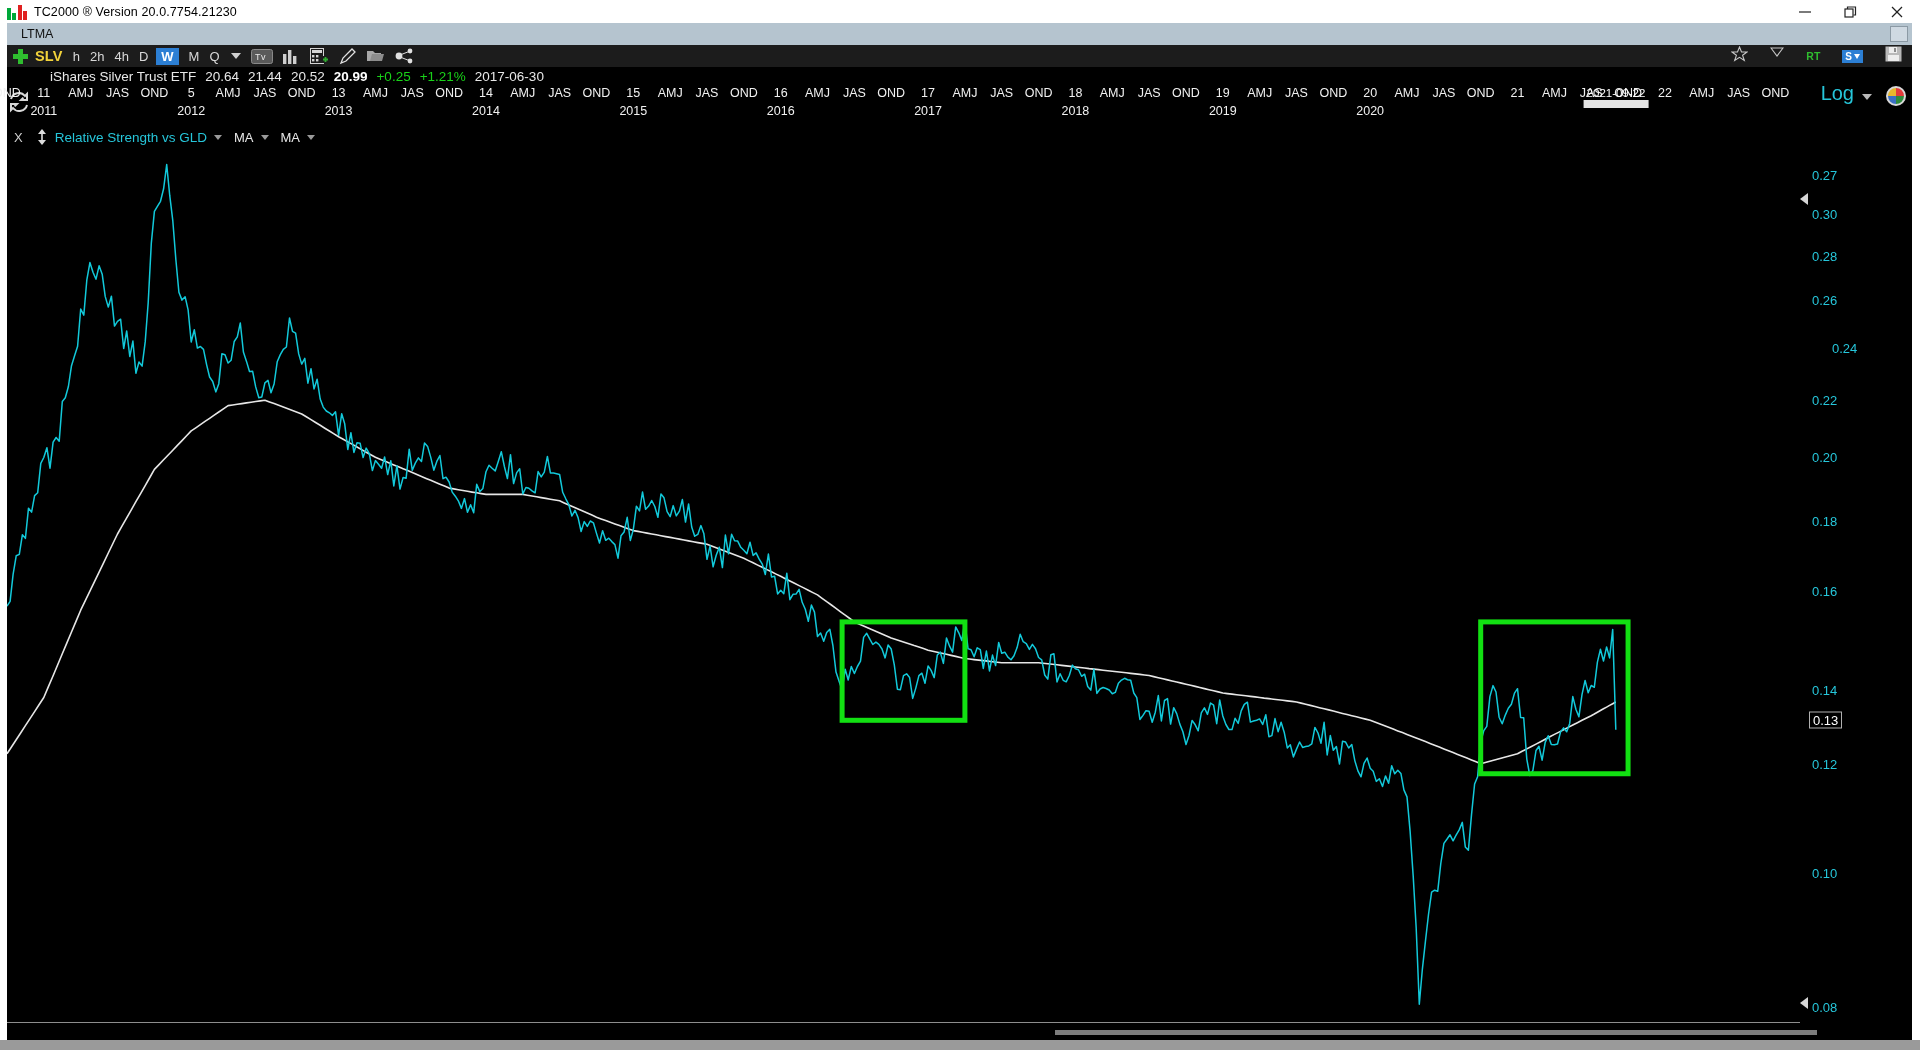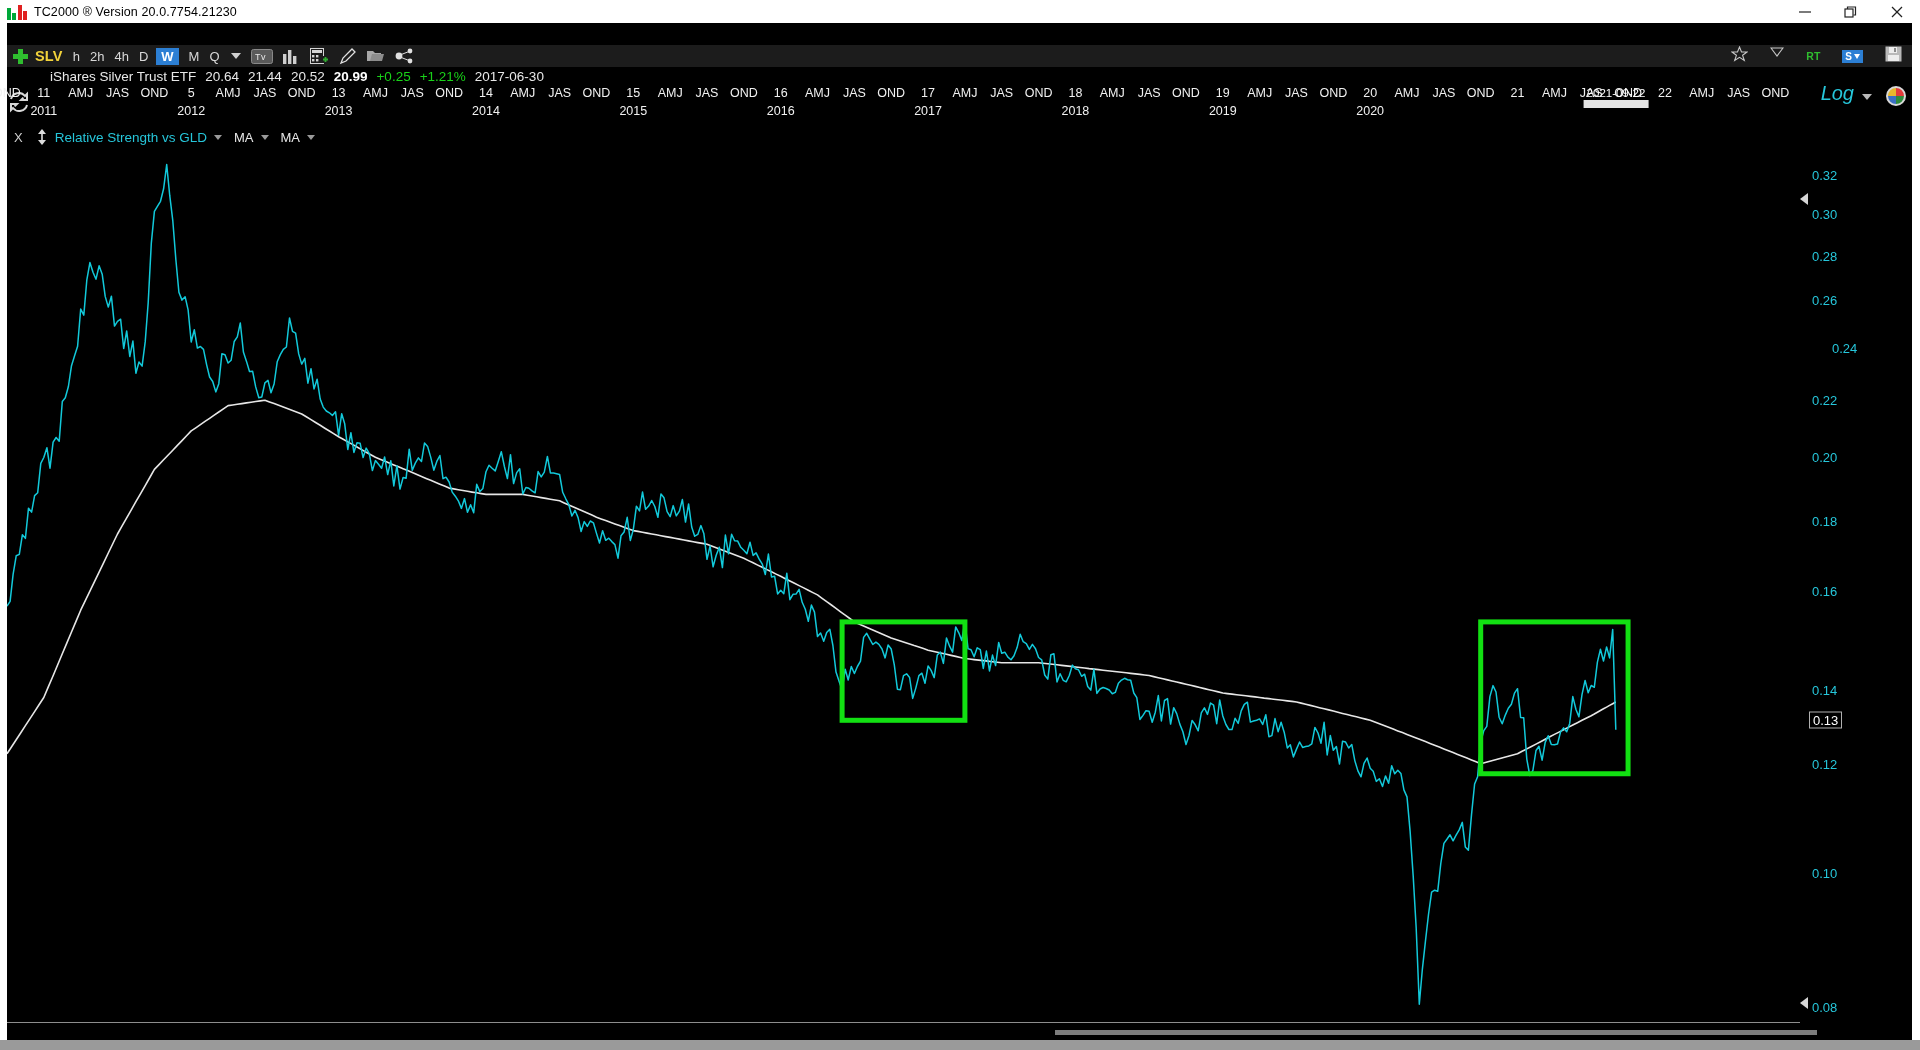--- a/index.html
+++ b/index.html
@@ -66,21 +66,21 @@
             display:flex; align-items:center; }
 
   
   .xaxis { position:absolute; left:7px; top:86px; width:1905px; height:40px; background:#000; }
   .xlab { position:absolute; color:#f0f0f0; font-size:12.5px; text-align:center; transform:translateX(-50%); }
   .xyear { position:absolute; color:#f0f0f0; font-size:12.5px; text-align:center; transform:translateX(-50%); top:18px; }
   .xhl { position:absolute; top:0px; transform:translateX(-50%); color:#ffffff; font-size:11.5px;
          border-bottom:8px solid #e5e5e5; padding:1px 3px 1px; }
   .syncicon { position:absolute; left:0px; top:4px; width:24px; height:24px; }
   .logsel { position:absolute; right:40px; top:-4px; display:flex; align-items:center; }
-  .logtxt { color:#26c6da; font-size:20px;font-style:italic; }
+  .logtxt { color:#26c6da; font-size:20px; }
   .logcaret { width:0;height:0;border-left:5px solid transparent;border-right:5px solid transparent;
               border-top:6px solid #b9b9b9; margin-left:8px; margin-top:6px;}
   .globe { position:absolute; right:6px; top:0px; width:20px; height:20px; border-radius:50%;
            background:conic-gradient(#e23b3b 0 25%, #2e8b3d 0 50%, #3a6fc4 0 75%, #e8b82c 0 100%);
            border:2px solid #d8d8d8; }
 
   
   .indbar { position:absolute; left:7px; top:126px; width:1905px; height:22px;
             background:#000; display:flex; align-items:center; }
   .indx { color:#cfcfcf; font-size:13px; margin-left:7px; }
@@ -138,20 +138,24 @@
           <line x1="2" y1="2" x2="12" y2="12" stroke="#222" stroke-width="1.2"></line>
           <line x1="12" y1="2" x2="2" y2="12" stroke="#222" stroke-width="1.2"></line>
         </svg>
       </div>
     </div>
   </div>
 
   <div class="whiteborder-l"></div>
   <div class="whiteborder-r"></div>
 
+  <div class="tabstrip">
+    <div class="tab">LTMA</div>
+    <div class="tabstrip-right"></div>
+  </div>
 
   <div class="symbar">
     <div class="plusicon"></div>
     <div class="symname">SLV</div>
 
     <div class="tf">h</div>
     <div class="tf">2h</div>
     <div class="tf">4h</div>
     <div class="tf">D</div>
     <div class="tf active">W</div>
@@ -353,21 +357,21 @@
           <path d="M0.0 605.8 L4.6 598.7 L9.2 591.7 L13.8 584.7 L18.4 577.6 L23.0 570.6 L27.6 563.6 L32.2 556.5 L36.8 549.5 L41.4 538.6 L46.1 527.7 L50.7 516.7 L55.3 505.8 L59.9 494.9 L64.5 484.0 L69.1 473.1 L73.7 462.2 L78.3 452.7 L82.9 443.1 L87.5 433.6 L92.1 424.1 L96.7 414.6 L101.3 405.0 L105.9 395.5 L110.5 386.0 L115.1 377.9 L119.7 369.9 L124.3 361.8 L128.9 353.7 L133.6 345.6 L138.2 337.6 L142.8 329.5 L147.4 321.4 L152.0 316.6 L156.6 311.8 L161.2 307.0 L165.8 302.2 L170.4 297.4 L175.0 292.6 L179.6 287.7 L184.2 282.9 L188.8 279.8 L193.4 276.6 L198.0 273.4 L202.6 270.3 L207.2 267.1 L211.8 264.0 L216.4 260.8 L221.1 257.6 L225.7 257.0 L230.3 256.3 L234.9 255.6 L239.5 254.9 L244.1 254.2 L248.7 253.5 L253.3 252.9 L257.9 252.2 L262.5 253.9 L267.1 255.6 L271.7 257.3 L276.3 259.1 L280.9 260.8 L285.5 262.5 L290.1 264.2 L294.7 266.0 L299.3 268.8 L304.0 271.6 L308.6 274.5 L313.2 277.3 L317.8 280.2 L322.4 283.0 L327.0 285.9 L331.6 288.7 L336.2 291.3 L340.8 293.9 L345.4 296.4 L350.0 299.0 L354.6 301.6 L359.2 304.2 L363.8 306.7 L368.4 309.3 L373.0 311.2 L377.6 313.1 L382.2 315.0 L386.8 316.9 L391.5 318.8 L396.1 320.7 L400.7 322.6 L405.3 324.5 L409.9 326.5 L414.5 328.4 L419.1 330.4 L423.7 332.3 L428.3 334.2 L432.9 336.2 L437.5 338.1 L442.1 340.1 L446.7 340.9 L451.3 341.7 L455.9 342.5 L460.5 343.3 L465.1 344.1 L469.7 344.8 L474.3 345.6 L479.0 346.4 L483.6 346.4 L488.2 346.4 L492.8 346.4 L497.4 346.4 L502.0 346.4 L506.6 346.4 L511.2 346.4 L515.8 346.4 L520.4 347.2 L525.0 348.0 L529.6 348.8 L534.2 349.6 L538.8 350.4 L543.4 351.2 L548.0 352.0 L552.6 352.8 L557.2 354.9 L561.8 356.9 L566.5 359.0 L571.1 361.0 L575.7 363.1 L580.3 365.1 L584.9 367.1 L589.5 369.2 L594.1 370.9 L598.7 372.5 L603.3 374.2 L607.9 375.9 L612.5 377.6 L617.1 379.2 L621.7 380.9 L626.3 382.6 L630.9 383.4 L635.5 384.3 L640.1 385.1 L644.7 386.0 L649.3 386.8 L654.0 387.7 L658.6 388.6 L663.2 389.4 L667.8 390.3 L672.4 391.1 L677.0 392.0 L681.6 392.9 L686.2 393.7 L690.8 394.6 L695.4 395.4 L700.0 396.3 L704.6 398.1 L709.2 399.8 L713.8 401.6 L718.4 403.3 L723.0 405.1 L727.6 406.8 L732.2 408.6 L736.8 410.3 L741.5 412.6 L746.1 414.8 L750.7 417.1 L755.3 419.3 L759.9 421.6 L764.5 423.8 L769.1 426.1 L773.7 428.3 L778.3 430.7 L782.9 433.0 L787.5 435.3 L792.1 437.6 L796.7 439.9 L801.3 442.3 L805.9 444.6 L810.5 446.9 L815.1 450.3 L819.7 453.7 L824.4 457.0 L829.0 460.4 L833.6 463.8 L838.2 467.2 L842.8 470.5 L847.4 473.9 L852.0 475.9 L856.6 477.9 L861.2 479.9 L865.8 481.9 L870.4 483.9 L875.0 485.9 L879.6 487.9 L884.2 489.9 L888.8 491.4 L893.4 493.0 L898.0 494.5 L902.6 496.0 L907.2 497.6 L911.9 499.1 L916.5 500.6 L921.1 502.2 L925.7 503.2 L930.3 504.3 L934.9 505.3 L939.5 506.3 L944.1 507.4 L948.7 508.4 L953.3 509.5 L957.9 510.5 L962.5 511.0 L967.1 511.6 L971.7 512.1 L976.3 512.6 L980.9 513.1 L985.5 513.7 L990.1 514.2 L994.7 514.7 L999.4 514.7 L1004.0 514.7 L1008.6 514.7 L1013.2 514.7 L1017.8 514.7 L1022.4 514.7 L1027.0 514.7 L1031.6 514.7 L1036.2 515.2 L1040.8 515.8 L1045.4 516.3 L1050.0 516.8 L1054.6 517.4 L1059.2 517.9 L1063.8 518.4 L1068.4 519.0 L1073.0 519.5 L1077.6 520.0 L1082.2 520.6 L1086.9 521.1 L1091.5 521.6 L1096.1 522.2 L1100.7 522.7 L1105.3 523.2 L1109.9 523.8 L1114.5 524.3 L1119.1 524.8 L1123.7 525.4 L1128.3 525.9 L1132.9 526.4 L1137.5 527.0 L1142.1 527.5 L1146.7 528.6 L1151.3 529.7 L1155.9 530.8 L1160.5 531.9 L1165.1 533.0 L1169.7 534.0 L1174.4 535.1 L1179.0 536.2 L1183.6 537.3 L1188.2 538.4 L1192.8 539.5 L1197.4 540.6 L1202.0 541.7 L1206.6 542.8 L1211.2 543.9 L1215.8 545.0 L1220.4 545.6 L1225.0 546.1 L1229.6 546.7 L1234.2 547.3 L1238.8 547.8 L1243.4 548.4 L1248.0 548.9 L1252.6 549.5 L1257.2 550.1 L1261.9 550.6 L1266.5 551.2 L1271.1 551.7 L1275.7 552.3 L1280.3 552.9 L1284.9 553.4 L1289.5 554.0 L1294.1 555.1 L1298.7 556.3 L1303.3 557.4 L1307.9 558.5 L1312.5 559.7 L1317.1 560.8 L1321.7 561.9 L1326.3 563.1 L1330.9 564.2 L1335.5 565.4 L1340.1 566.5 L1344.8 567.7 L1349.4 568.8 L1354.0 570.0 L1358.6 571.1 L1363.2 572.3 L1367.8 574.1 L1372.4 575.8 L1377.0 577.6 L1381.6 579.3 L1386.2 581.1 L1390.8 582.9 L1395.4 584.6 L1400.0 586.4 L1404.6 588.2 L1409.2 590.0 L1413.8 591.8 L1418.4 593.6 L1423.0 595.4 L1427.6 597.2 L1432.3 599.0 L1436.9 600.9 L1441.5 602.7 L1446.1 604.6 L1450.7 606.4 L1455.3 608.3 L1459.9 610.1 L1464.5 612.0 L1469.1 613.8 L1473.7 615.7 L1478.3 614.4 L1482.9 613.2 L1487.5 611.9 L1492.1 610.7 L1496.7 609.5 L1501.3 608.2 L1505.9 607.0 L1510.5 605.8 L1515.1 603.3 L1519.8 600.9 L1524.4 598.5 L1529.0 596.1 L1533.6 593.7 L1538.2 591.2 L1542.8 588.8 L1547.4 586.4 L1552.0 584.1 L1556.6 581.7 L1561.2 579.4 L1565.8 577.0 L1570.4 574.7 L1575.0 572.3 L1579.6 570.0 L1584.2 567.7 L1587.3 566.0 L1590.4 564.2 L1593.4 562.5 L1596.5 560.8 L1599.6 559.1 L1602.6 557.4 L1605.7 555.7 L1608.8 554.0" fill="none" stroke="#e6e6e6" stroke-width="1.6" stroke-linejoin="round" shape-rendering="geometricPrecision"></path>
           <path d="M0.0 458.2 L3.1 453.3 L6.1 426.3 L9.2 407.8 L12.3 406.4 L15.4 386.7 L18.4 390.4 L21.5 360.2 L24.6 364.1 L27.6 347.6 L30.7 344.7 L33.8 315.3 L36.8 309.5 L39.9 299.7 L43.0 320.2 L46.1 294.2 L49.1 289.5 L52.2 293.2 L55.3 253.5 L58.3 249.8 L61.4 238.5 L64.5 217.7 L67.5 208.0 L70.6 198.2 L73.7 161.0 L76.8 167.1 L79.8 132.2 L82.9 114.6 L86.0 124.3 L89.0 131.2 L92.1 117.8 L95.2 126.2 L98.2 148.4 L101.3 159.1 L104.4 148.2 L107.5 178.1 L110.5 173.4 L113.6 171.2 L116.7 200.5 L119.7 183.0 L122.8 208.5 L125.9 193.1 L128.9 225.3 L132.0 214.0 L135.1 218.1 L138.2 193.9 L141.2 154.6 L144.3 95.4 L147.4 63.4 L150.4 58.3 L153.5 53.3 L156.6 40.8 L159.7 16.6 L162.7 47.2 L165.8 72.7 L168.9 112.0 L171.9 144.3 L175.0 152.1 L178.1 148.7 L181.1 161.8 L184.2 194.0 L187.3 181.7 L190.4 200.1 L193.4 198.5 L196.5 201.4 L199.6 216.6 L202.6 229.0 L205.7 233.5 L208.8 243.9 L211.8 235.7 L214.9 205.7 L218.0 206.8 L221.1 215.0 L224.1 212.3 L227.2 193.5 L230.3 188.8 L233.3 175.0 L236.4 204.0 L239.5 213.4 L242.5 223.5 L245.6 223.2 L248.7 238.9 L251.8 249.8 L254.8 249.0 L257.9 234.8 L261.0 232.4 L264.0 244.8 L267.1 236.0 L270.2 213.8 L273.2 206.9 L276.3 201.3 L279.4 199.0 L282.5 170.0 L285.5 183.3 L288.6 185.2 L291.7 205.9 L294.7 216.1 L297.8 210.3 L300.9 235.2 L304.0 220.7 L307.0 241.0 L310.1 231.2 L313.2 251.0 L316.2 259.1 L319.3 263.0 L322.4 264.8 L325.4 267.4 L328.5 263.7 L331.6 287.3 L334.7 265.7 L337.7 275.8 L340.8 301.5 L343.9 284.7 L346.9 304.4 L350.0 294.7 L353.1 295.2 L356.1 309.6 L359.2 300.1 L362.3 305.6 L365.4 322.6 L368.4 312.6 L371.5 316.2 L374.6 320.2 L377.6 308.9 L380.7 326.6 L383.8 312.7 L386.8 338.0 L389.9 317.7 L393.0 341.1 L396.1 329.5 L399.1 330.3 L402.2 301.2 L405.3 322.3 L408.3 315.1 L411.4 309.9 L414.5 313.4 L417.5 295.0 L420.6 298.4 L423.7 309.1 L426.8 322.2 L429.8 313.4 L432.9 307.5 L436.0 330.7 L439.0 329.2 L442.1 334.0 L445.2 344.1 L448.3 348.2 L451.3 352.8 L454.4 360.4 L457.5 350.6 L460.5 364.3 L463.6 356.8 L466.7 364.7 L469.7 336.3 L472.8 343.6 L475.9 340.4 L479.0 323.7 L482.0 317.2 L485.1 320.3 L488.2 322.9 L491.2 313.7 L494.3 303.7 L497.4 318.5 L500.4 330.6 L503.5 306.7 L506.6 335.6 L509.7 324.6 L512.7 320.8 L515.8 346.0 L518.9 339.5 L521.9 340.3 L525.0 342.9 L528.1 344.8 L531.1 323.6 L534.2 328.9 L537.3 324.1 L540.4 308.4 L543.4 324.9 L546.5 325.0 L549.6 325.7 L552.6 326.5 L555.7 344.3 L558.8 350.8 L561.8 356.7 L564.9 368.0 L568.0 362.3 L571.1 369.6 L574.1 383.5 L577.2 373.6 L580.3 378.4 L583.3 373.0 L586.4 374.8 L589.5 385.4 L592.5 395.0 L595.6 382.8 L598.7 392.3 L601.8 390.2 L604.8 393.6 L607.9 396.6 L611.0 410.2 L614.0 387.8 L617.1 384.0 L620.2 369.3 L623.3 392.5 L626.3 381.6 L629.4 358.2 L632.5 362.9 L635.5 344.0 L638.6 361.3 L641.7 358.1 L644.7 352.5 L647.8 358.5 L650.9 369.3 L654.0 345.9 L657.0 349.8 L660.1 363.6 L663.2 368.6 L666.2 357.6 L669.3 367.9 L672.4 363.2 L675.4 351.5 L678.5 374.1 L681.6 355.9 L684.7 379.0 L687.7 388.2 L690.8 386.4 L693.9 377.6 L696.9 385.8 L700.0 411.3 L703.1 398.0 L706.1 418.8 L709.2 407.2 L712.3 399.2 L715.4 419.6 L718.4 387.0 L721.5 405.8 L724.6 386.3 L727.6 392.7 L730.7 393.1 L733.8 399.3 L736.8 402.3 L739.9 405.8 L743.0 394.2 L746.1 407.4 L749.1 404.9 L752.2 411.2 L755.3 416.2 L758.3 426.5 L761.4 406.0 L764.5 428.9 L767.6 428.2 L770.6 445.9 L773.7 442.2 L776.8 445.7 L779.8 425.3 L782.9 451.7 L786.0 446.3 L789.0 446.1 L792.1 441.3 L795.2 454.3 L798.3 461.2 L801.3 473.3 L804.4 457.1 L807.5 464.1 L810.5 488.6 L813.6 485.1 L816.7 493.3 L819.7 484.4 L822.8 481.2 L825.9 497.5 L829.0 524.1 L832.0 532.9 L835.1 542.1 L838.2 521.2 L841.2 532.0 L844.3 518.5 L847.4 525.5 L850.4 518.5 L853.5 513.2 L856.6 489.4 L859.7 485.3 L862.7 490.8 L865.8 496.5 L868.9 494.1 L871.9 496.4 L875.0 501.0 L878.1 509.9 L881.1 497.0 L884.2 501.0 L887.3 516.9 L890.4 541.2 L893.4 541.7 L896.5 527.7 L899.6 525.8 L902.6 529.5 L905.7 550.4 L908.8 540.1 L911.9 527.6 L914.9 525.2 L918.0 535.3 L921.1 517.9 L924.1 522.4 L927.2 529.6 L930.3 507.0 L933.3 504.1 L936.4 515.4 L939.5 489.9 L942.6 498.2 L945.6 504.1 L948.7 478.9 L951.8 484.8 L954.8 492.6 L957.9 473.0 L961.0 500.6 L964.0 501.7 L967.1 508.8 L970.2 499.8 L973.3 501.6 L976.3 520.4 L979.4 503.1 L982.5 522.9 L985.5 507.1 L988.6 517.6 L991.7 494.4 L994.7 505.3 L997.8 504.2 L1000.9 509.1 L1004.0 511.8 L1007.0 507.7 L1010.1 499.6 L1013.2 486.2 L1016.2 493.7 L1019.3 495.6 L1022.4 501.4 L1025.4 496.4 L1028.5 500.8 L1031.6 509.5 L1034.7 511.8 L1037.7 527.0 L1040.8 531.1 L1043.9 506.7 L1046.9 505.7 L1050.0 534.0 L1053.1 525.8 L1056.2 532.3 L1059.2 533.8 L1062.3 527.5 L1065.4 517.1 L1068.4 520.8 L1071.5 521.7 L1074.6 528.3 L1077.6 526.2 L1080.7 538.5 L1083.8 542.1 L1086.9 521.3 L1089.9 545.4 L1093.0 541.0 L1096.1 539.5 L1099.1 540.5 L1102.2 542.0 L1105.3 545.7 L1108.3 544.4 L1111.4 535.3 L1114.5 532.1 L1117.6 530.3 L1120.6 531.7 L1123.7 532.2 L1126.8 545.0 L1129.8 549.6 L1132.9 571.5 L1136.0 567.4 L1139.0 562.7 L1142.1 563.3 L1145.2 574.3 L1148.3 564.2 L1151.3 547.6 L1154.4 572.9 L1157.5 552.5 L1160.5 550.6 L1163.6 576.1 L1166.7 559.7 L1169.7 565.6 L1172.8 576.1 L1175.9 583.8 L1179.0 596.6 L1182.0 587.5 L1185.1 572.4 L1188.2 576.8 L1191.2 582.8 L1194.3 564.8 L1197.4 559.8 L1200.5 566.4 L1203.5 555.0 L1206.6 557.2 L1209.7 575.7 L1212.7 552.0 L1215.8 568.0 L1218.9 576.5 L1221.9 581.5 L1225.0 581.6 L1228.1 570.3 L1231.2 575.4 L1234.2 562.9 L1237.3 556.4 L1240.4 554.2 L1243.4 574.1 L1246.5 573.0 L1249.6 572.2 L1252.6 570.9 L1255.7 576.5 L1258.8 566.7 L1261.9 588.7 L1264.9 587.6 L1268.0 570.6 L1271.1 583.7 L1274.1 574.2 L1277.2 584.2 L1280.3 599.9 L1283.3 596.8 L1286.4 608.9 L1289.5 601.1 L1292.6 594.0 L1295.6 599.4 L1298.7 598.6 L1301.8 597.9 L1304.8 595.9 L1307.9 579.4 L1311.0 585.0 L1314.0 595.2 L1317.1 574.3 L1320.2 606.9 L1323.3 587.5 L1326.3 602.3 L1329.4 598.6 L1332.5 616.0 L1335.5 593.3 L1338.6 594.1 L1341.7 600.0 L1344.8 596.6 L1347.8 612.6 L1350.9 622.9 L1354.0 628.8 L1357.0 615.4 L1360.1 610.0 L1363.2 620.3 L1366.2 623.2 L1369.3 633.4 L1372.4 630.8 L1375.5 638.5 L1378.5 627.9 L1381.6 635.3 L1384.7 617.7 L1387.7 625.7 L1390.8 622.2 L1393.9 625.4 L1396.9 641.9 L1400.0 648.9 L1403.1 683.1 L1406.2 728.1 L1409.2 780.3 L1412.3 856.3 L1415.4 820.8 L1418.4 793.7 L1421.5 766.5 L1424.6 744.1 L1427.6 742.2 L1430.7 743.3 L1433.8 715.5 L1436.9 695.4 L1439.9 691.3 L1443.0 686.8 L1446.1 692.8 L1449.1 687.2 L1452.2 681.9 L1455.3 674.4 L1458.3 698.9 L1461.4 702.3 L1464.5 666.9 L1467.6 636.0 L1470.6 628.7 L1473.7 594.2 L1476.8 582.6 L1479.8 578.4 L1482.9 548.6 L1486.0 537.6 L1489.0 544.0 L1492.1 569.2 L1495.2 575.7 L1498.3 567.1 L1501.3 560.2 L1504.4 556.2 L1507.5 545.1 L1510.5 540.7 L1513.6 569.4 L1516.7 569.8 L1519.8 611.1 L1522.8 627.5 L1525.9 622.5 L1529.0 602.5 L1532.0 598.3 L1535.1 612.2 L1538.2 594.4 L1541.2 587.7 L1544.3 596.4 L1547.4 596.7 L1550.5 596.0 L1553.5 584.1 L1556.6 579.9 L1559.7 583.8 L1562.7 575.4 L1565.8 548.6 L1568.9 561.2 L1571.9 568.8 L1575.0 546.7 L1578.1 532.4 L1581.2 544.7 L1584.2 537.5 L1587.3 539.3 L1590.4 514.2 L1593.4 501.3 L1596.5 513.0 L1599.6 498.9 L1602.6 509.9 L1605.7 481.4 L1608.8 581.7" fill="none" stroke="#12c9da" stroke-width="1.5" stroke-linejoin="round" shape-rendering="geometricPrecision"></path>
         </g>
         <rect x="835.0958904109589" y="473.90436629407867" width="122.80821917808225" height="98.38987116924721" fill="none" stroke="#12e012" stroke-width="5"></rect>
         <rect x="1473.6986301369861" y="473.90436629407867" width="147.3698630136987" height="151.83883474281316" fill="none" stroke="#12e012" stroke-width="5"></rect>
       </svg>
   </div>
 
   <div class="yaxis">
     <div id="yaxis-labels">
-        <div class="ylab" style="top: 27.4715px;">0.32</div>
+        <div class="ylab" style="top: 27.4715px;">0.27</div>
         <div class="ylab" style="top: 66.1745px;">0.30</div>
         <div class="ylab" style="top: 107.549px;">0.28</div>
         <div class="ylab" style="top: 151.991px;">0.26</div>
         <div class="ylab" style="top: 199.991px; margin-left: 20px;">0.24</div>
         <div class="ylab" style="top: 252.171px;">0.22</div>
         <div class="ylab" style="top: 309.328px;">0.20</div>
         <div class="ylab" style="top: 372.511px; text-align: center;">0.18</div>
         <div class="ylab" style="top: 443.144px;">0.16</div>
         <div class="ylab" style="top: 542px;">0.14</div>
         <div class="ylab" style="top: 615.664px;">0.12</div>

